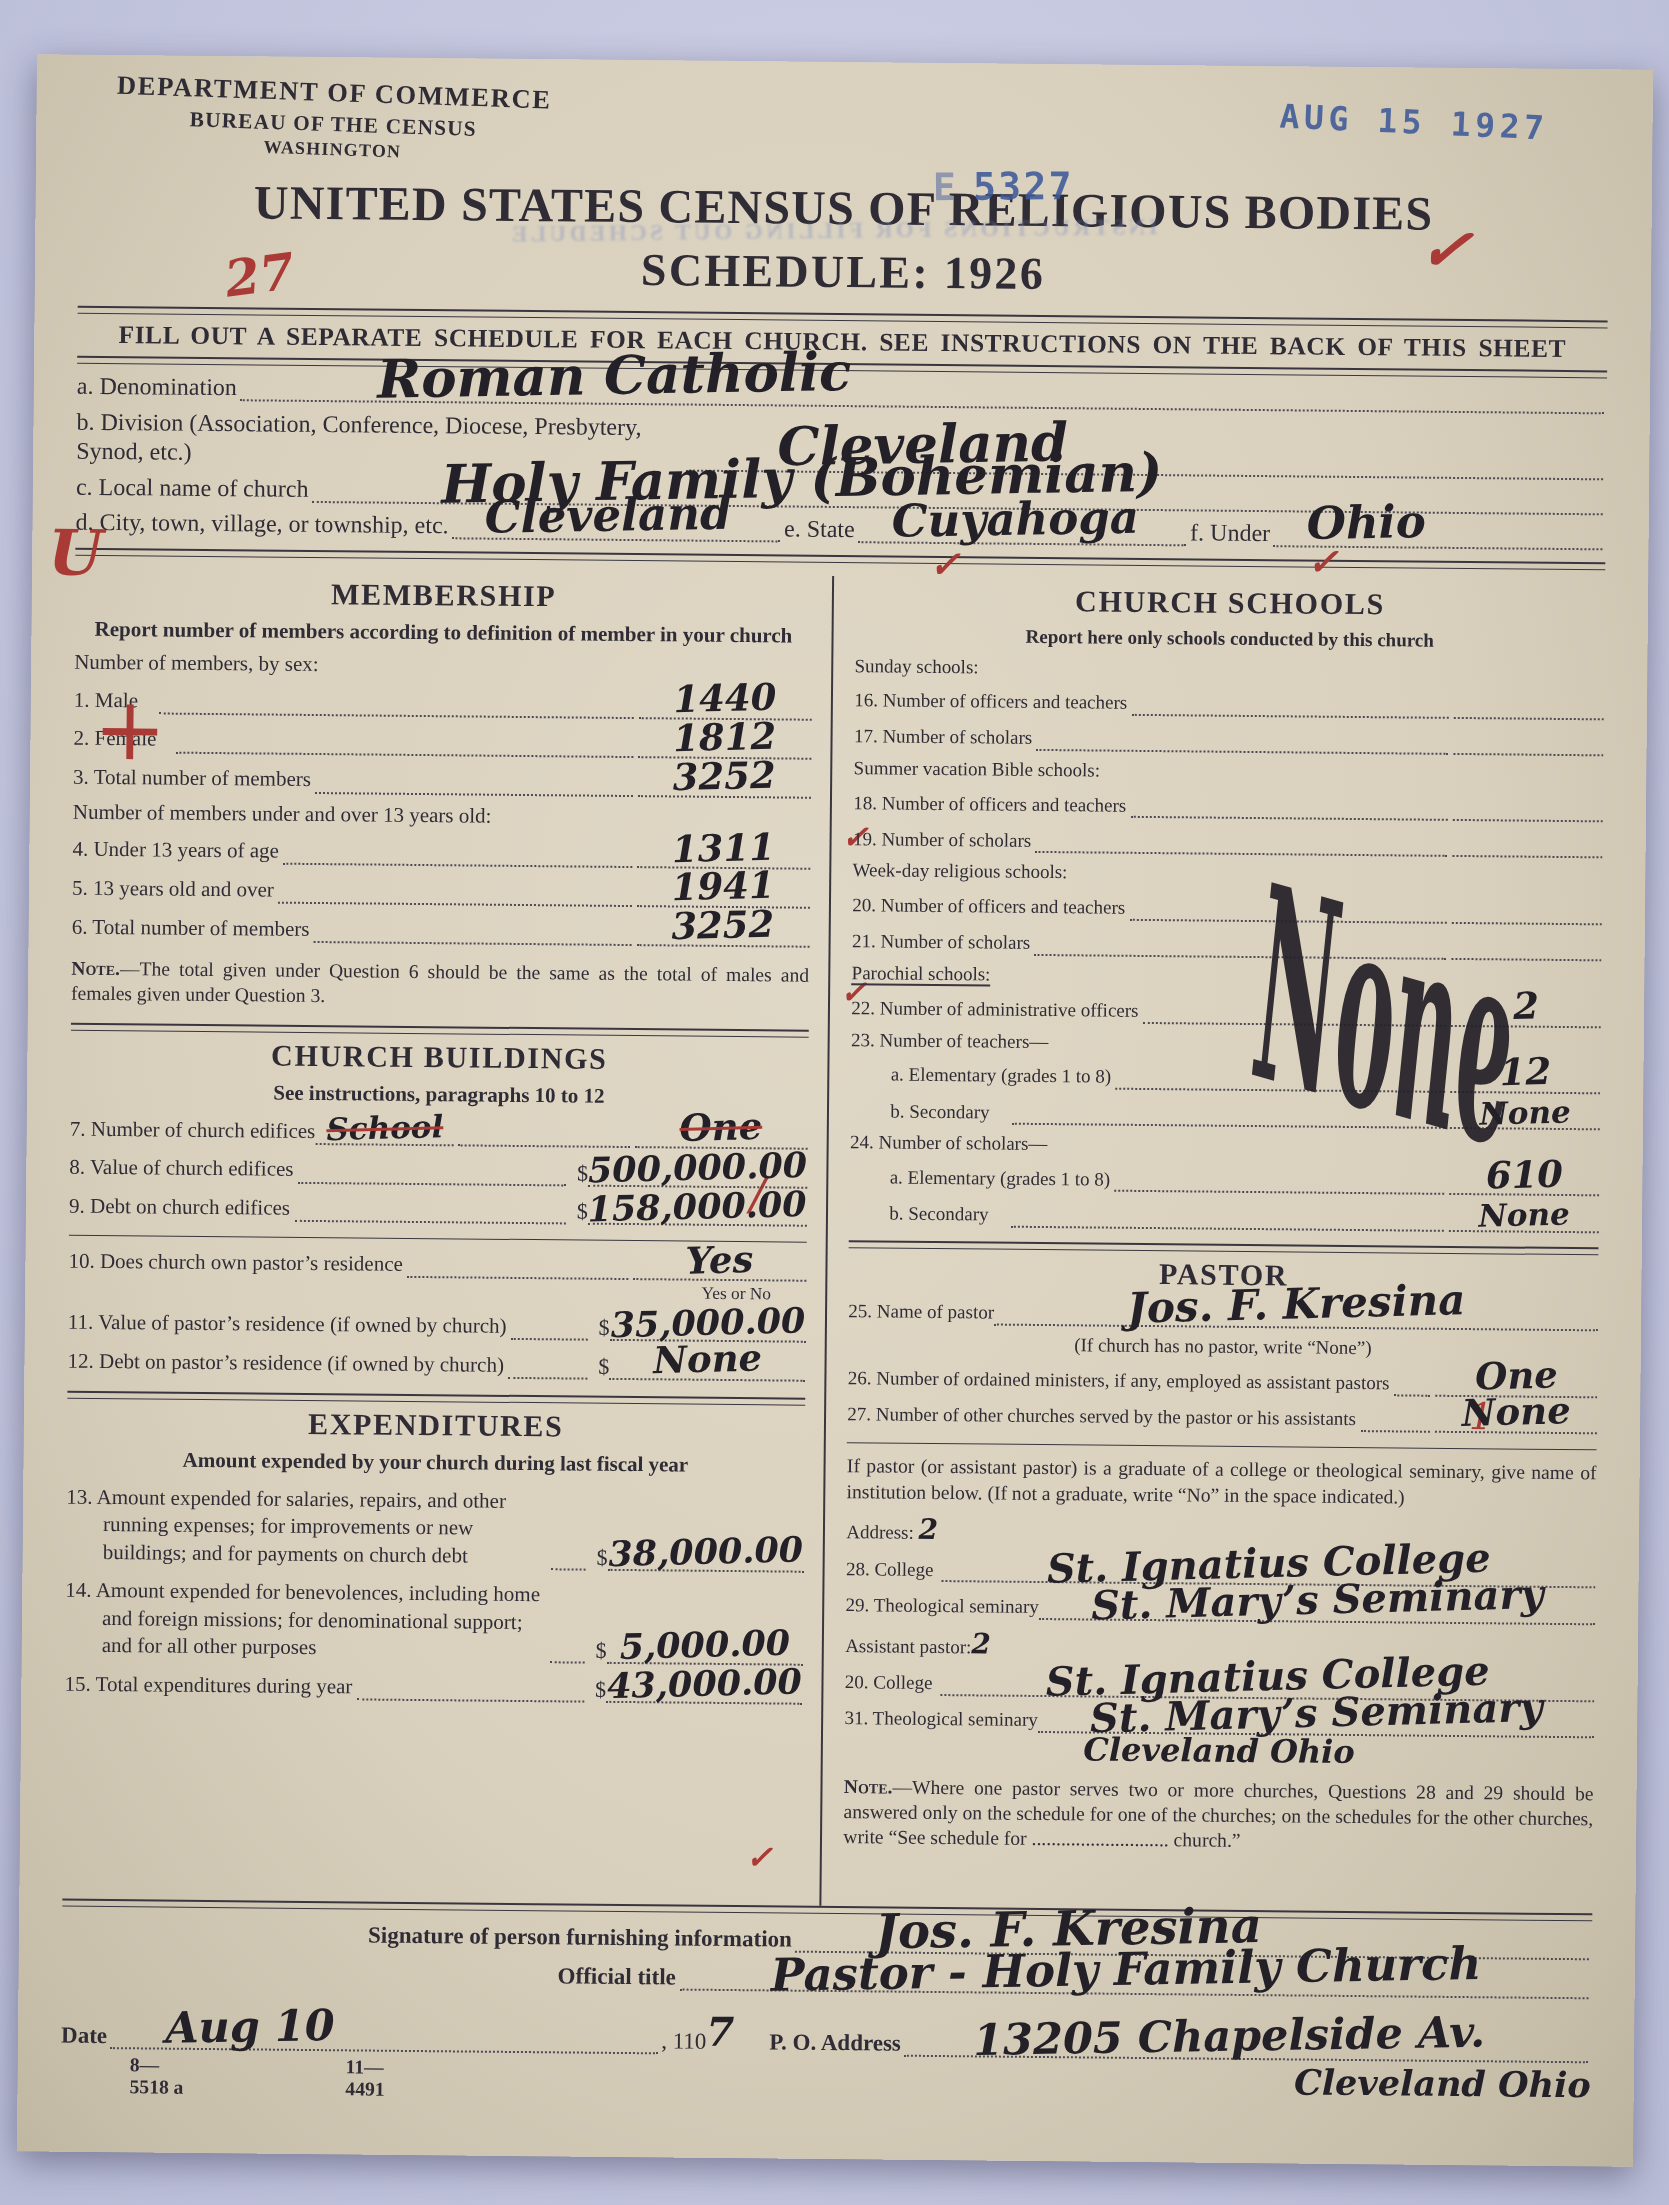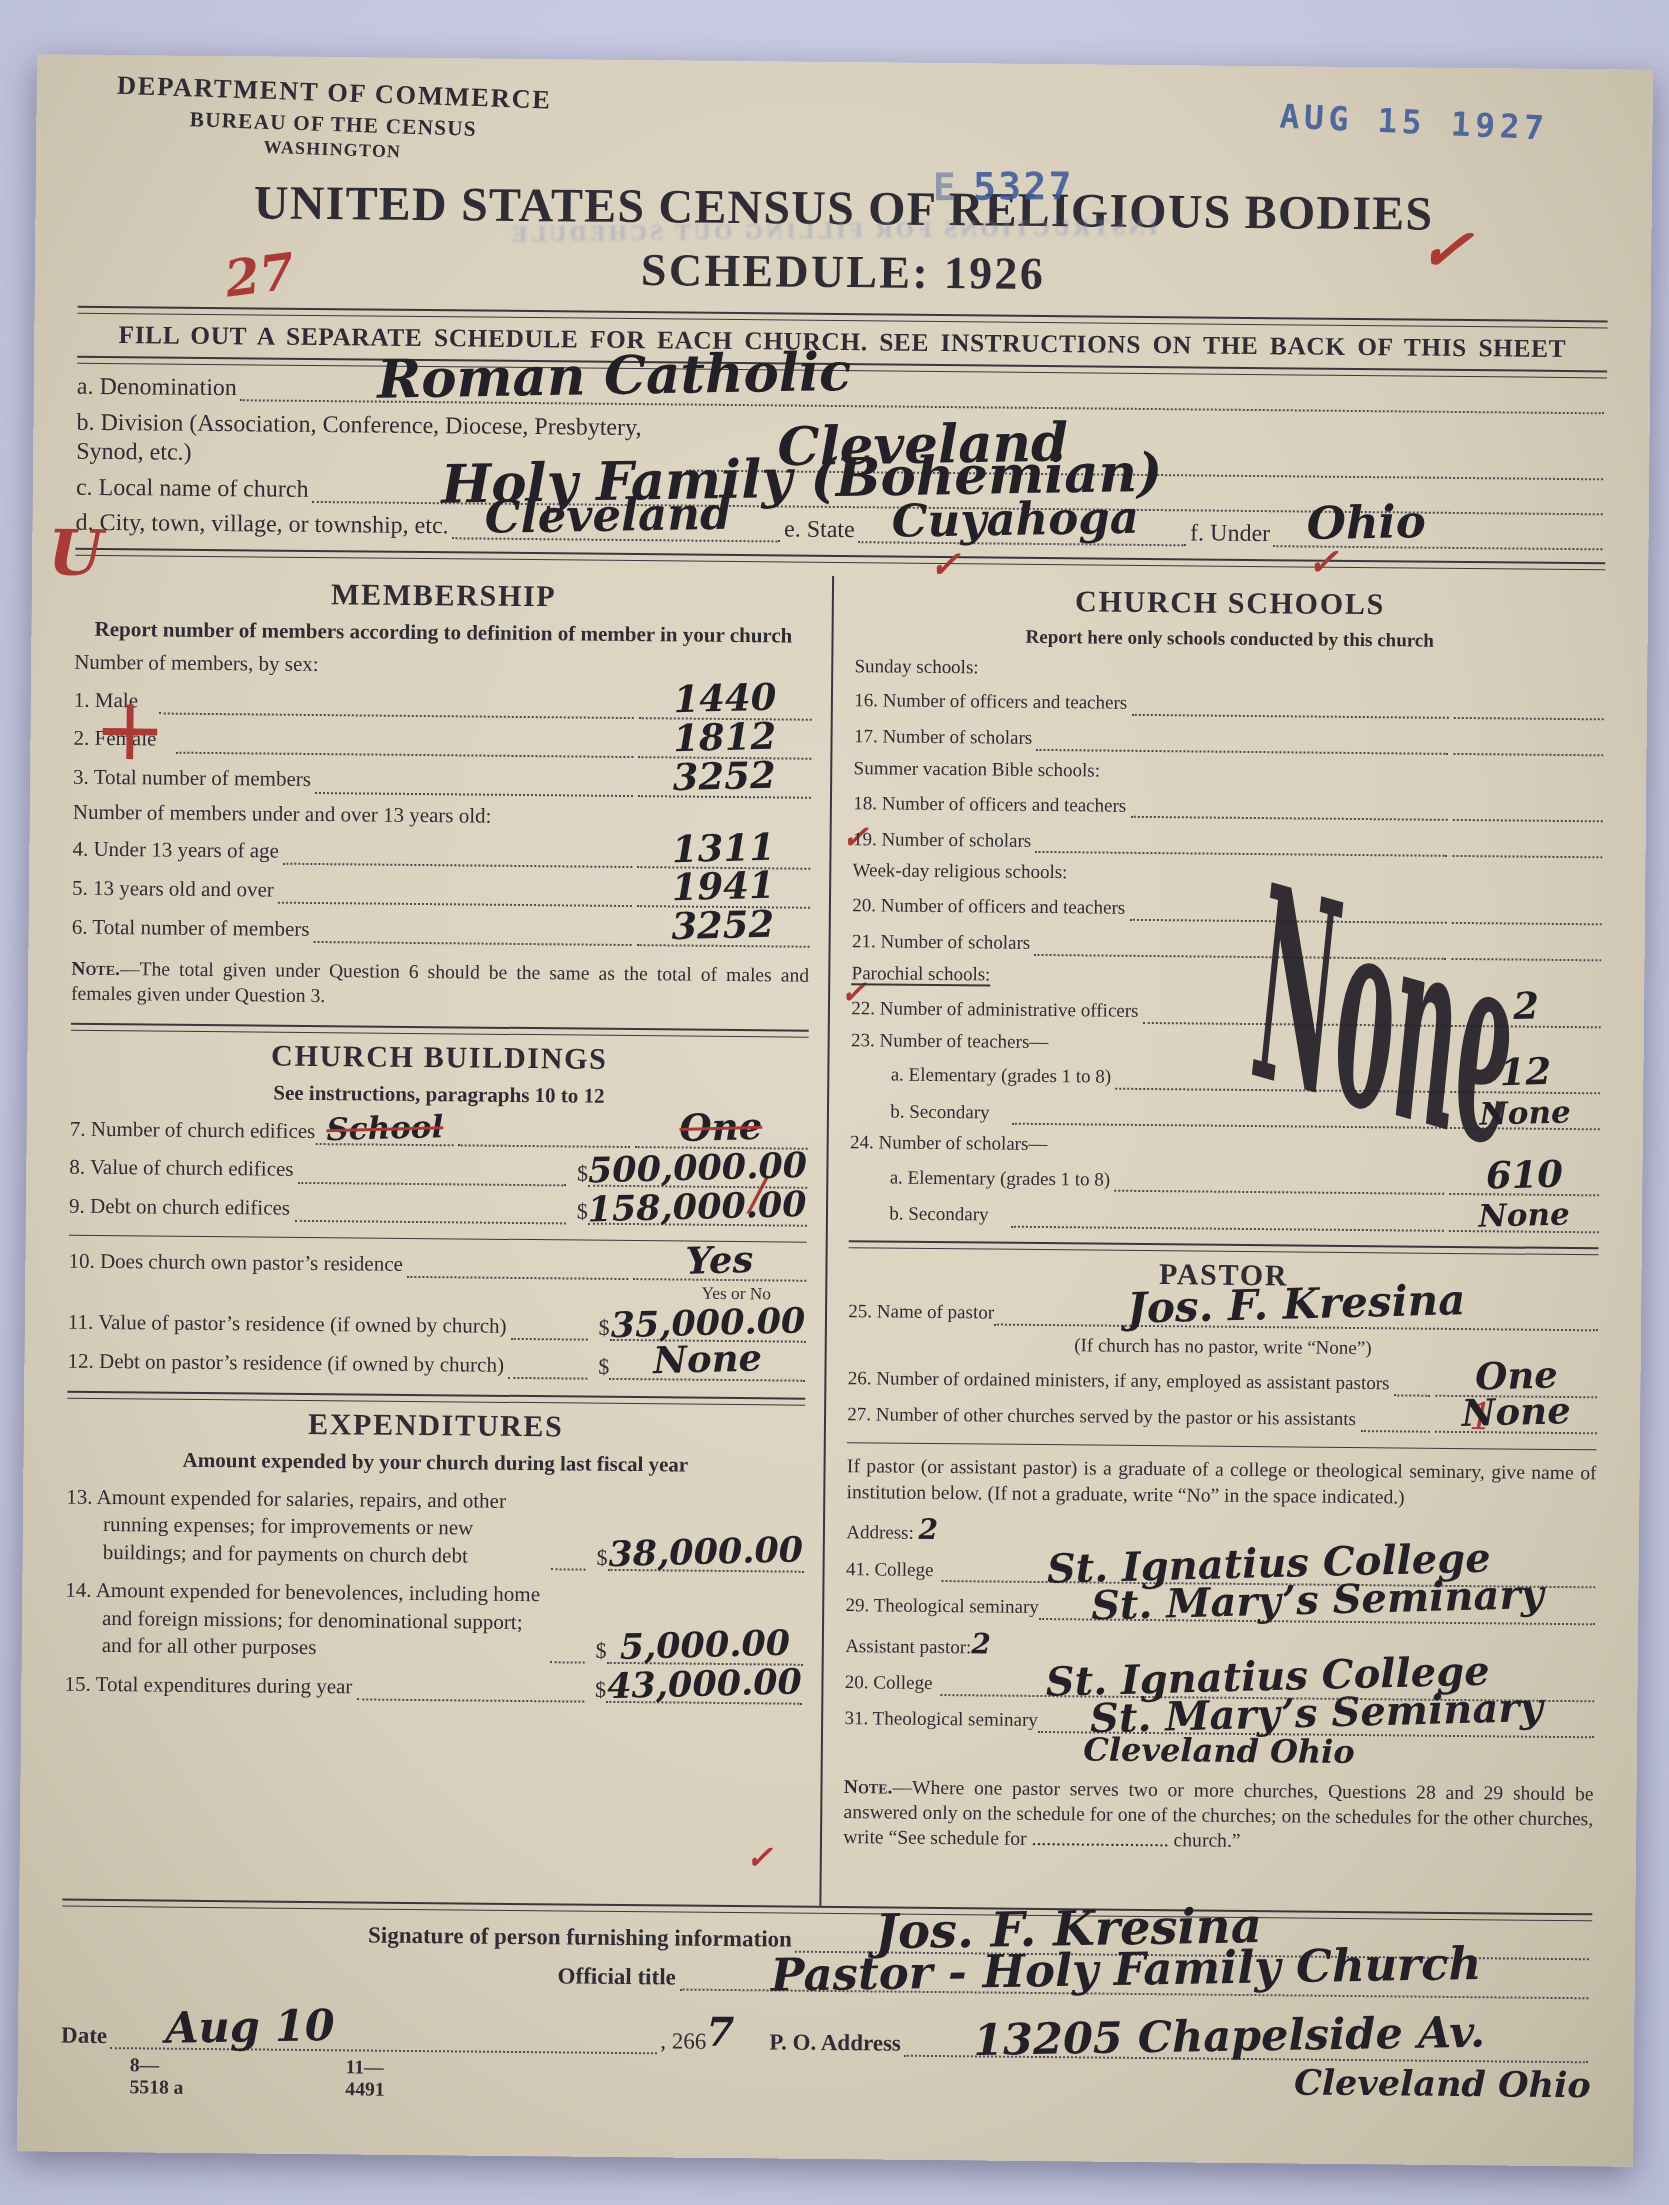--- a/index.html
+++ b/index.html
@@ -431,21 +431,21 @@
             <span class="hw">None</span>
           </span>
       </div>
 
       <div class="thinrule"></div>
 
       <div class="note" style="margin-top:10.4px;">If pastor (or assistant pastor) is a graduate of a college or theological seminary, give name of institution below.  (If not a graduate, write “No” in the space indicated.)</div>
 
       <div class="plain"><span>Address:</span> <span class="red hw" style="font-size:28px;">2</span></div>
       <div class="qrow">
-        <span class="qlabel">41. College</span>
+        <span class="qlabel">28. College</span>
         <span class="slot" style="flex:1;">
             <span class="hw" style="font-size:40px;">St. Ignatius College</span>
           </span>
       </div>
       <div class="qrow">
         <span class="qlabel">29. Theological seminary</span>
         <span class="slot" style="flex:1;">
             <span class="hw" style="font-size:40px;">St. Mary’s Seminary</span>
           </span>
       </div>
@@ -482,21 +482,21 @@
       <span class="fill">
           <span class="hw" style="font-size:45px;">Pastor - Holy Family Church</span>
         </span>
     </div>
     <div class="daterow">
       <span class="date-left">
         <span class="flabel" style="font-weight:bold;font-family:Liberation Serif, serif;">Date</span>
         <span class="fill">
             <span class="hw" style="font-size:43px;">Aug 10</span>
           </span>
-        <span class="flabel">, 266</span>
+        <span class="flabel">, 110</span>
         <span class="hw yearhw">7</span>
       </span>
       <span class="date-right">
         <span class="flabel" style="font-weight:bold;margin-left:35px;">P. O. Address</span>
         <span class="fill">
             <span class="hw" style="font-size:43px;">13205 Chapelside Av.</span>
           </span>
       </span>
     </div>
     <div style="display:flex;">

